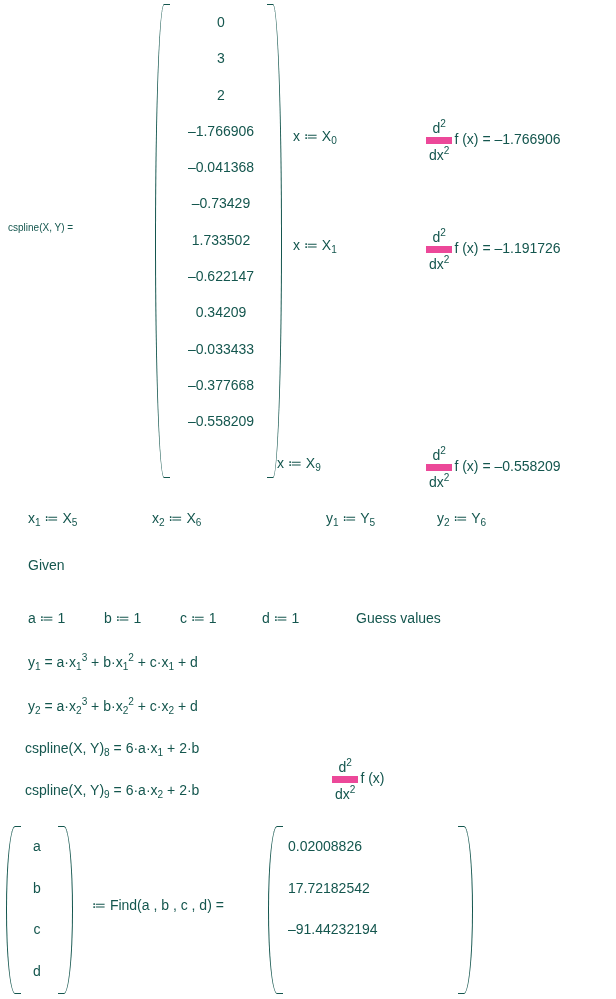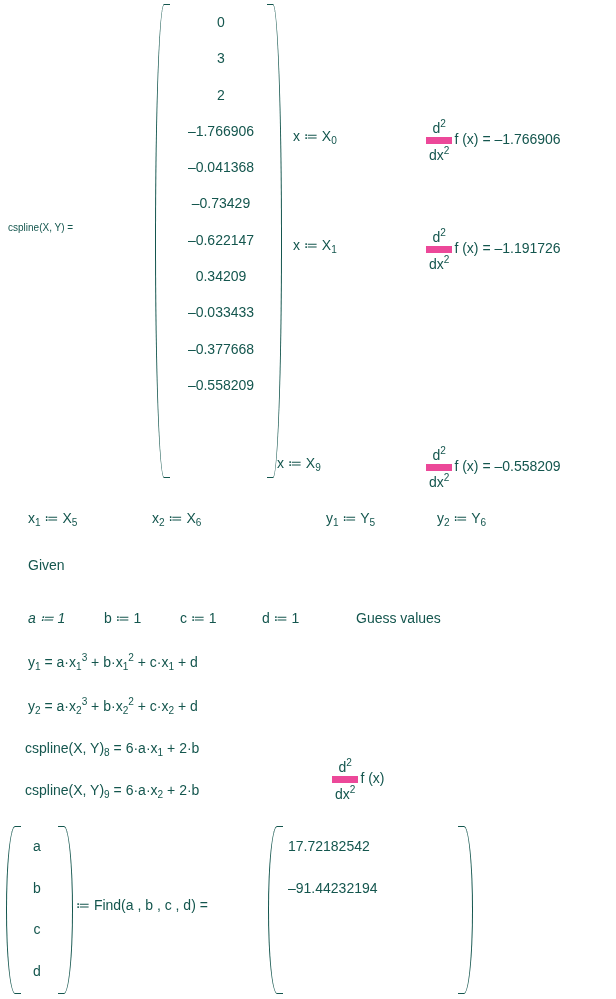--- a/index.html
+++ b/index.html
@@ -81,20 +81,21 @@
 <div class="paren left" style="left:155px; top:4px; height:472px;"></div>
 <div class="paren right" style="left:267px; top:4px; height:472px;"></div>
 
 <div class="veccol" id="cspline-col" style="left:166px; top:4px;">
     <div class="cell" style="height: 36.3px; line-height: 36.3px;">0</div>
     <div class="cell" style="height: 36.3px; line-height: 36.3px;">3</div>
     <div class="cell" style="height: 36.3px; line-height: 36.3px;">2</div>
     <div class="cell" style="height: 36.3px; line-height: 36.3px;">–1.766906</div>
     <div class="cell" style="height: 36.3px; line-height: 36.3px;">–0.041368</div>
     <div class="cell" style="height: 36.3px; line-height: 36.3px;">–0.73429</div>
+    <div class="cell" style="height: 36.3px; line-height: 36.3px;">1.733502</div>
     <div class="cell" style="height: 36.3px; line-height: 36.3px;">–0.622147</div>
     <div class="cell" style="height: 36.3px; line-height: 36.3px;">0.34209</div>
     <div class="cell" style="height: 36.3px; line-height: 36.3px;">–0.033433</div>
     <div class="cell" style="height: 36.3px; line-height: 36.3px;">–0.377668</div>
     <div class="cell" style="height: 36.3px; line-height: 36.3px;">–0.558209</div>
   </div>
 
 <div class="abs" style="left:293px; top:128px;">
   <span class="math label">
     <span>x ≔ X</span><sub>0</sub>
@@ -158,21 +159,21 @@
 <div class="abs" style="left:437px; top:510px;">
   <span class="math"><span>y</span><sub>2</sub>
   <span>≔</span>
   <span>Y</span><sub>6</sub></span>
 </div>
 
 <div class="abs" style="left:28px; top:557px;">
   <span class="math">Given</span>
 </div>
 
-<div class="abs" style="left:28px; top:610px;font-style:italic;">
+<div class="abs" style="left:28px; top:610px;">
   <span class="math">a ≔ 1</span>
 </div>
 <div class="abs" style="left:104px; top:610px;">
   <span class="math">b ≔ 1</span>
 </div>
 <div class="abs" style="left:180px; top:610px;">
   <span class="math">c ≔ 1</span>
 </div>
 <div class="abs" style="left:262px; top:610px;">
   <span class="math">d ≔ 1</span>
@@ -213,23 +214,24 @@
 <div class="paren left" style="left:6px; top:826px; height:166px;"></div>
 <div class="paren right" style="left:58px; top:826px; height:166px;"></div>
 
 <div class="veccol" id="unknown-col" style="left:14px; top:826px; width:46px;">
     <div class="cell" style="height: 41.5px; line-height: 41.5px;">a</div>
     <div class="cell" style="height: 41.5px; line-height: 41.5px;">b</div>
     <div class="cell" style="height: 41.5px; line-height: 41.5px;">c</div>
     <div class="cell" style="height: 41.5px; line-height: 41.5px;">d</div>
   </div>
 
-<div class="abs" style="left:76px; top:897px;">
+<div class="abs" style="left:92px; top:897px;">
   <span class="math">≔ Find(a , b , c , d) =</span>
 </div>
 
 <div class="paren left" style="left:268px; top:826px; height:166px;"></div>
 <div class="paren right" style="left:458px; top:826px; height:166px;"></div>
 
 <div class="veccol" id="result-col" style="left:288px; top:826px; width:170px; text-align:left;">
+    <div class="cell" style="height: 41.5px; line-height: 41.5px;">0.02008826</div>
     <div class="cell" style="height: 41.5px; line-height: 41.5px;">17.72182542</div>
     <div class="cell" style="height: 41.5px; line-height: 41.5px;">–91.44232194</div>
   </div>
 
 </body></html>

